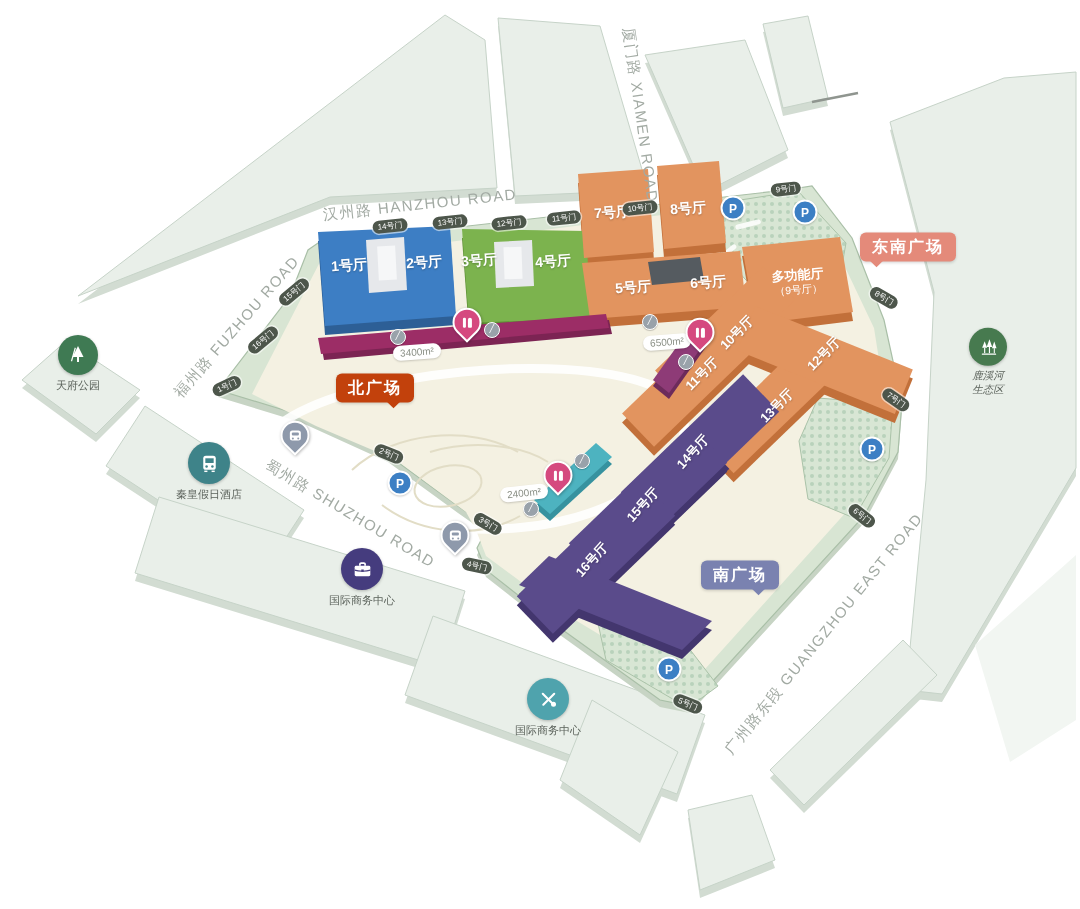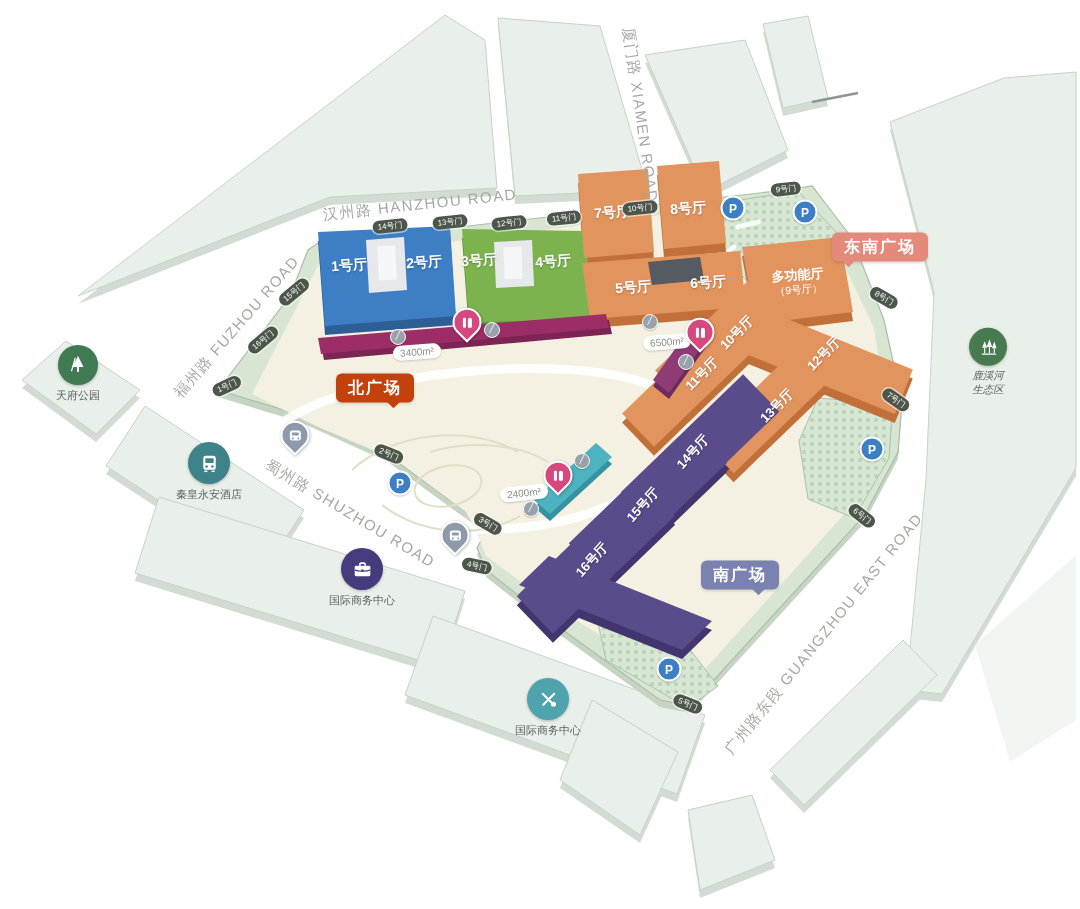--- a/index.html
+++ b/index.html
@@ -193,21 +193,21 @@
 <div class="gate" style="left:786px;top:189px;--r:-6deg">9号门</div>
 <div class="gate" style="left:640px;top:208px;--r:-6deg">10号门</div>
 <div class="gate" style="left:564px;top:218px;--r:-6deg">11号门</div>
 <div class="gate" style="left:509px;top:223px;--r:-6deg">12号门</div>
 <div class="gate" style="left:450px;top:222px;--r:-6deg">13号门</div>
 <div class="gate" style="left:390px;top:226px;--r:-6deg">14号门</div>
 <div class="gate" style="left:294px;top:292px;--r:-40deg">15号门</div>
 <div class="gate" style="left:263px;top:340px;--r:-40deg">16号门</div>
 
 <div class="bub tr" style="left:375px;top:388px;background:#c2410c">北广场</div>
-<div class="bub tl" style="left:880px;top:247px;background:#e48a7a">东南广场</div>
+<div class="bub tl" style="left:908px;top:247px;background:#e48a7a">东南广场</div>
 <div class="bub tr" style="left:740px;top:575px;background:#7a82b0">南广场</div>
 
 <div class="area" style="left:417px;top:352px;--r:-4deg">3400m²</div>
 <div class="area" style="left:667px;top:342px;--r:-4deg">6500m²</div>
 <div class="area" style="left:524px;top:493px;--r:-6deg">2400m²</div>
 
 <div class="p" style="left:733px;top:208px">P</div>
 <div class="p" style="left:805px;top:212px">P</div>
 <div class="p" style="left:400px;top:483px">P</div>
 <div class="p" style="left:872px;top:449px">P</div>
@@ -249,42 +249,42 @@
       </div>
     </div>
 
 <div class="mini" style="left:398px;top:337px">╱</div>
 <div class="mini" style="left:492px;top:330px">╱</div>
 <div class="mini" style="left:650px;top:322px">╱</div>
 <div class="mini" style="left:686px;top:362px">╱</div>
 <div class="mini" style="left:582px;top:461px">╱</div>
 <div class="mini" style="left:531px;top:509px">╱</div>
 
-<div class="lm" style="left:78px;top:374px">
+<div class="lm" style="left:78px;top:364px">
   <div class="lm-ic" style="background:#3f7a53;width:40px;height:40px">
     <svg viewBox="0 0 24 24" width="24" height="24" fill="#fff">
           <polygon points="12,3 17.5,14 6.5,14"></polygon>
           <rect x="11" y="14" width="2" height="5"></rect>
           <rect x="6.8" y="4.5" width="1.2" height="14" transform="rotate(16 7.4 11.5)"></rect>
         </svg>
   </div>
   <div class="lm-lb">天府公园</div>
 </div>
 <div class="lm" style="left:209px;top:472px">
   <div class="lm-ic" style="background:#3e8389">
     <svg viewBox="0 0 24 24" width="25" height="25">
           <rect x="6" y="4.5" width="12" height="13.5" rx="2.5" fill="#fff"></rect>
           <rect x="8" y="7" width="8" height="4.5" fill="#3e8389"></rect>
           <circle cx="9.2" cy="14.8" r="1.2" fill="#3e8389"></circle>
           <circle cx="14.8" cy="14.8" r="1.2" fill="#3e8389"></circle>
           <rect x="7" y="18.8" width="3" height="1.4" fill="#fff"></rect>
           <rect x="14" y="18.8" width="3" height="1.4" fill="#fff"></rect>
         </svg>
   </div>
-  <div class="lm-lb">秦皇永安酒店</div>
+  <div class="lm-lb">秦皇假日酒店</div>
 </div>
 <div class="lm" style="left:362px;top:578px">
   <div class="lm-ic" style="background:#453c7e">
     <svg viewBox="0 0 24 24" width="25" height="25">
           <path d="M9.5 8.5 v-1.5 a1.2 1.2 0 0 1 1.2-1.2 h2.6 a1.2 1.2 0 0 1 1.2 1.2 v1.5" fill="none" stroke="#fff" stroke-width="1.6"></path>
           <rect x="4.5" y="8.5" width="15" height="10" rx="1.4" fill="#fff"></rect>
           <path d="M4.5 12.6 C8 14 16 14 19.5 12.6" fill="none" stroke="#453c7e" stroke-width="1.1"></path>
           <rect x="10.8" y="12" width="2.4" height="2.2" fill="#453c7e"></rect>
         </svg>
   </div>

